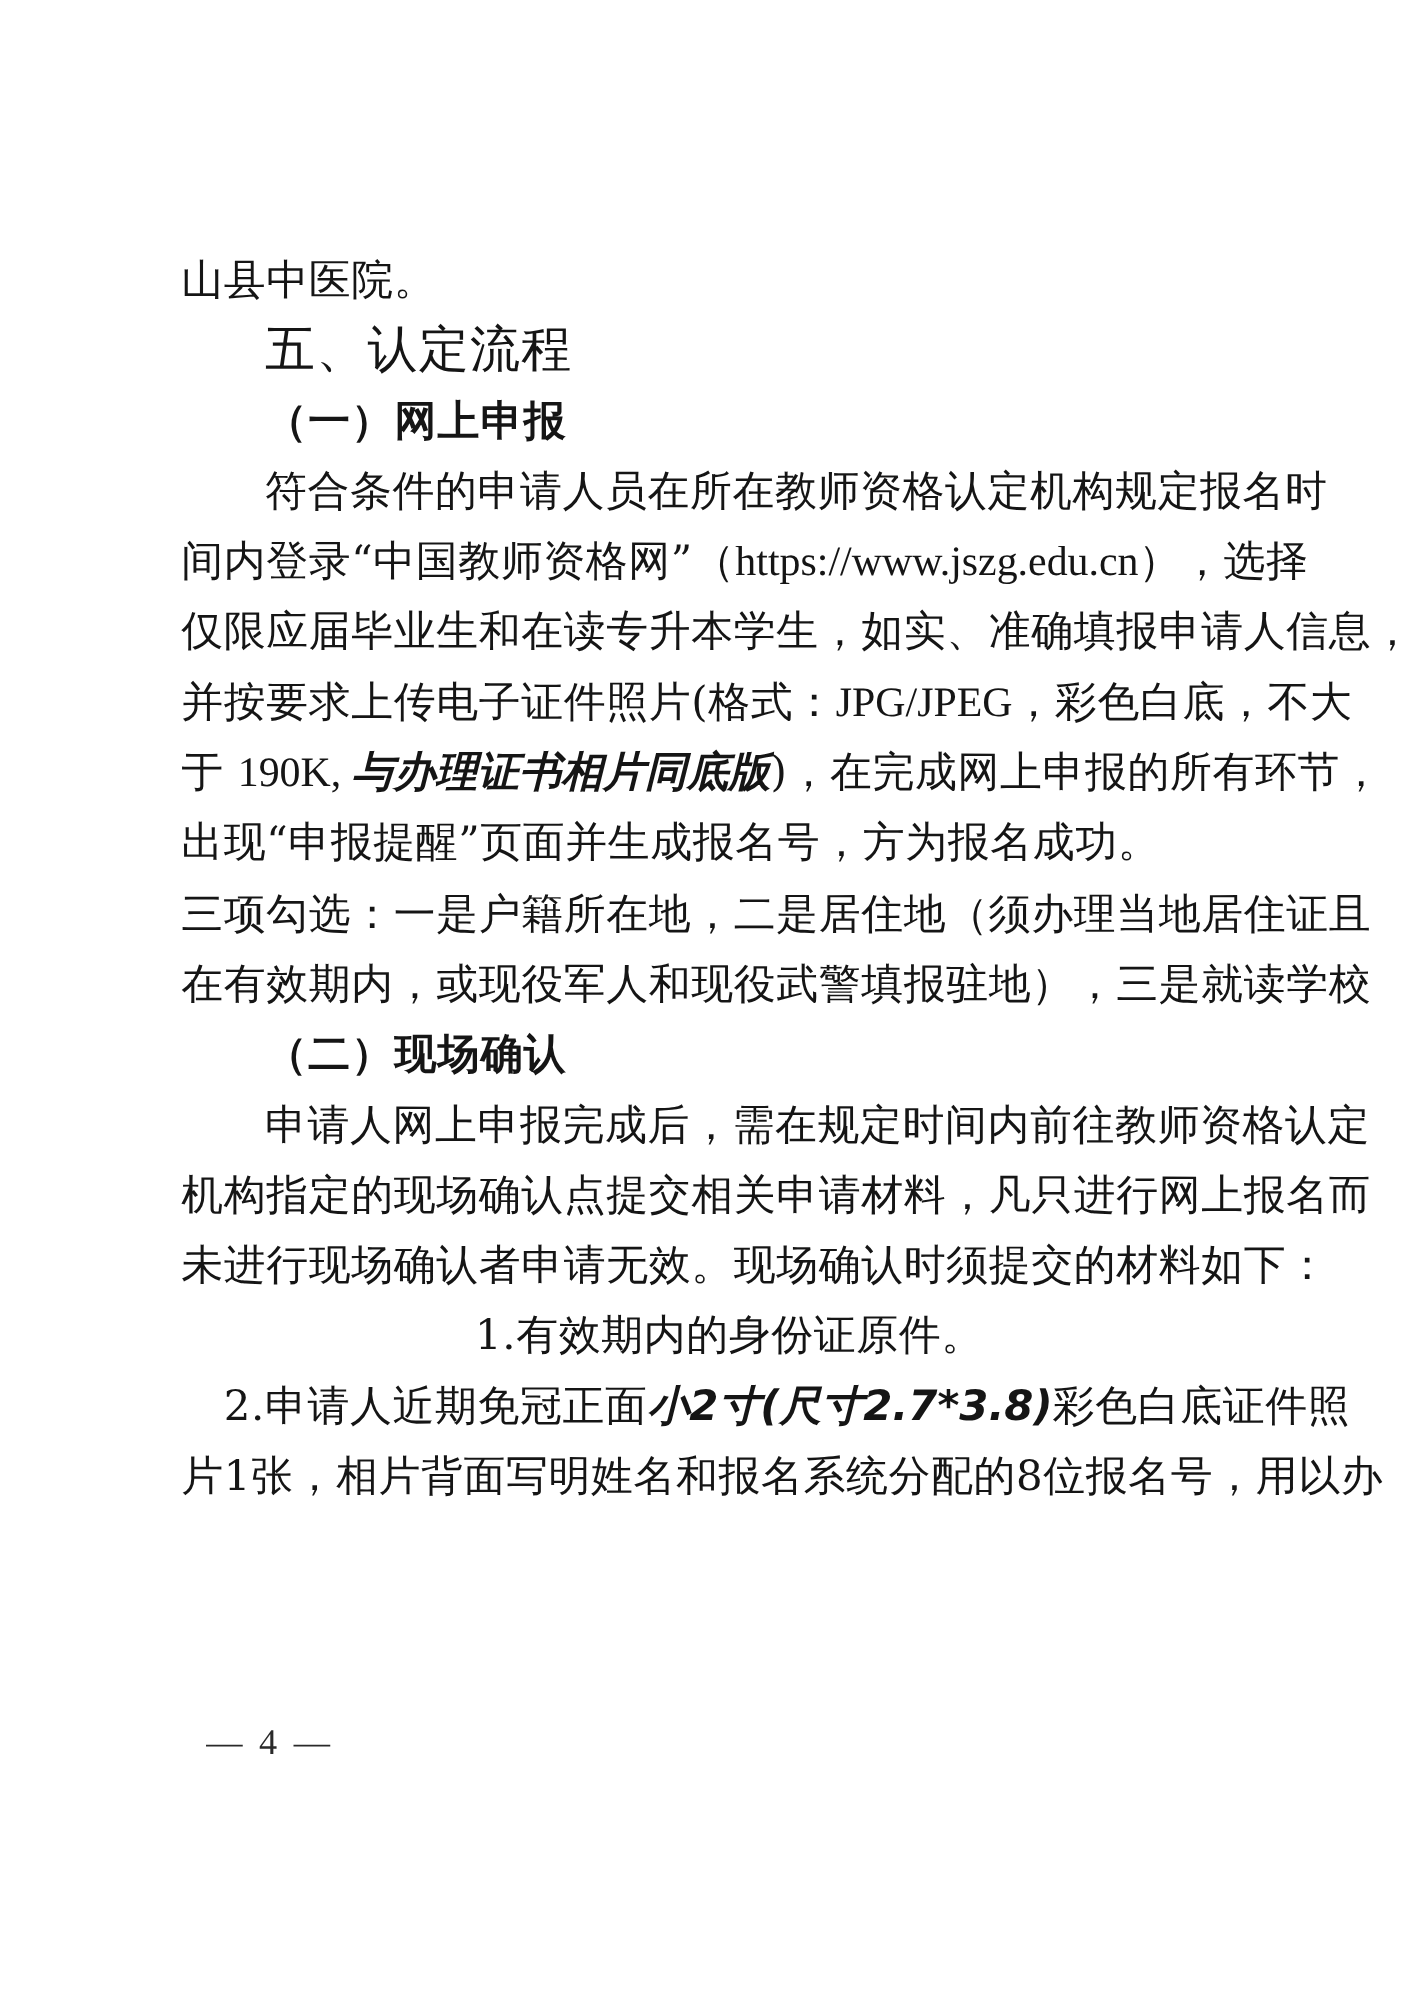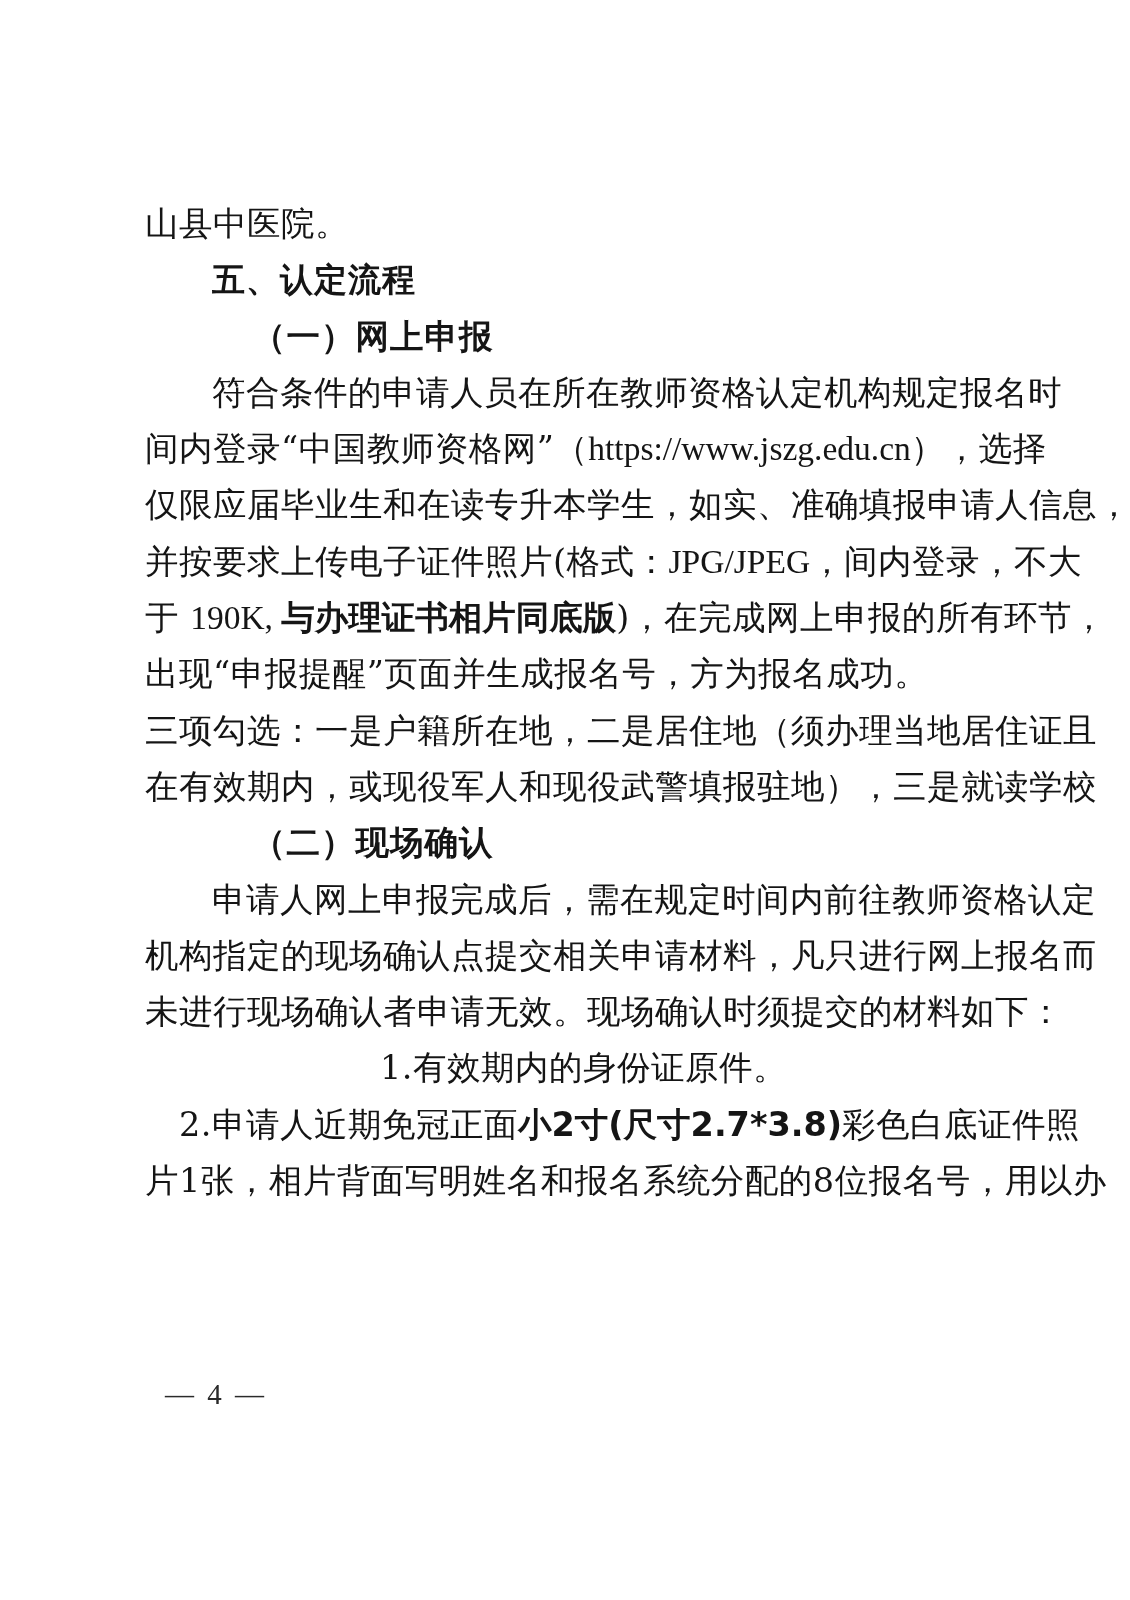--- a/index.html
+++ b/index.html
@@ -56,38 +56,38 @@
     width: 843px;
   }
   .line.just > span { display: inline-block; }
 
   .indent2 { padding-left: 67px; }   
   .indent1 { padding-left: 34px; text-align: center; }   
 
   
   .h-major {
     font-family: "DejaVu Sans", "Liberation Sans", sans-serif;
-    font-weight: 700;
-    font-size: 33px;
+    font-weight: 400;
+    font-size: 40px;
     letter-spacing: 1px;
   }
 
   
   .h-sub {
     font-family: "DejaVu Serif", "Liberation Serif", serif;
     font-weight: 700;
     font-size: 33.5px;
     letter-spacing: 1px;
-    margin-left: 40px;
   }
 
   .em-bold {
     font-weight: 700;
     font-family: "DejaVu Sans", "Liberation Sans", sans-serif;
     letter-spacing: 0;
+    font-style: italic;
   }
 
   .latin {
     font-family: "Liberation Serif", "DejaVu Serif", serif;
     letter-spacing: 0;
   }
 
   .footer {
     position: absolute;
     left: 145px;
@@ -125,21 +125,21 @@
     </div>
 
     <div class="line">
       <span>间内登录“中国教师资格网”（</span><span class="latin">https://www.jszg.edu.cn</span><span>），选择</span>
     </div>
 
 
     <div class="line">仅限应届毕业生和在读专升本学生，如实、准确填报申请人信息，</div>
 
     <div class="line">
-      <span>并按要求上传电子证件照片(格式：</span><span class="latin">JPG/JPEG</span><span>，间内登录，不大</span>
+      <span>并按要求上传电子证件照片(格式：</span><span class="latin">JPG/JPEG</span><span>，彩色白底，不大</span>
     </div>
 
     <div class="line">
       <span>于 </span><span class="latin">190K</span><span class="latin">, </span><span class="em-bold">与办理证书相片同底版</span><span>)，在完成网上申报的所有环节，</span>
     </div>
 
     <div class="line">出现“申报提醒”页面并生成报名号，方为报名成功。</div>
 
 
     <div class="line">三项勾选：一是户籍所在地，二是居住地（须办理当地居住证且</div>

